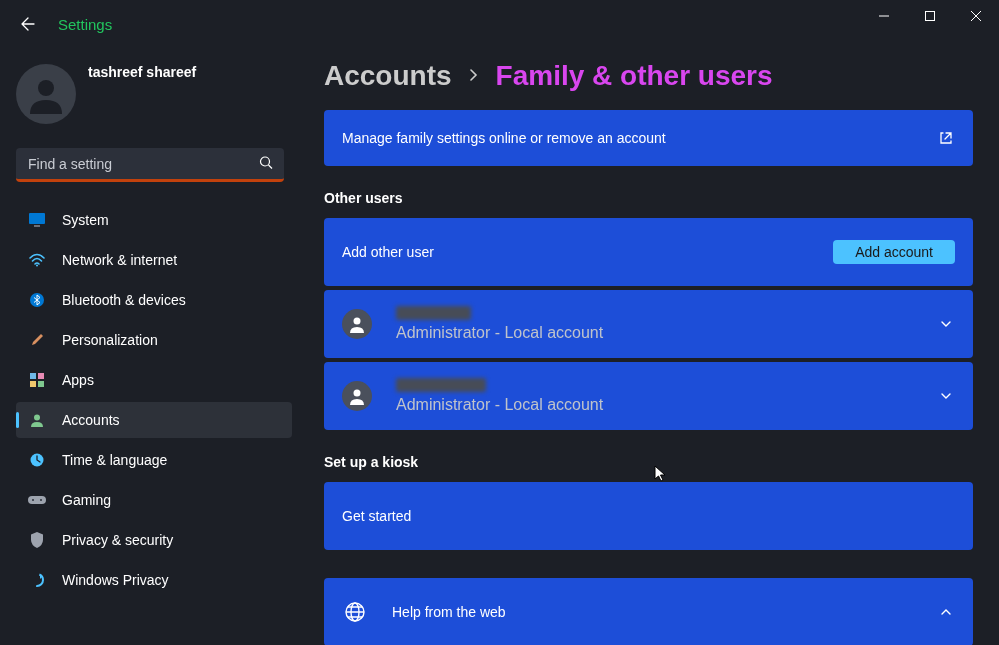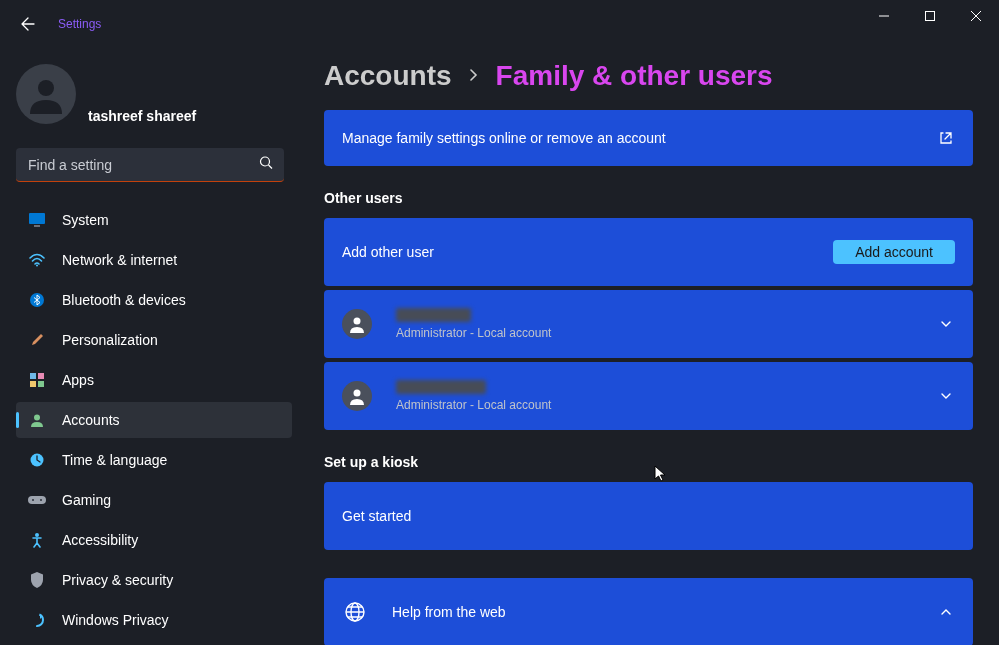--- a/index.html
+++ b/index.html
@@ -21,23 +21,23 @@
     .back-btn {
       width: 32px;
       height: 32px;
       display: flex;
       align-items: center;
       justify-content: center;
       border-radius: 4px;
       cursor: pointer;
     }
     .title-text {
-      font-size: 12px;
+      font-size: 15px;
       margin-left: 14px;
-      color: #8b5cf6;
+      color: #22c55e;
     }
     .window-controls {
       position: absolute;
       top: 0;
       right: 0;
       display: flex;
     }
     .win-btn {
       width: 46px;
       height: 32px;
@@ -50,21 +50,21 @@
       display: flex;
       height: calc(100% - 48px);
     }
     .sidebar {
       width: 300px;
       padding: 8px 0 0 0;
       flex-shrink: 0;
     }
     .user-block {
       display: flex;
-      align-items: flex-end;
+      align-items: flex-start;
       padding: 8px 16px 24px 16px;
     }
     .avatar-lg {
       width: 60px;
       height: 60px;
       border-radius: 50%;
       background: #3a3f48;
       display: flex;
       align-items: center;
       justify-content: center;
@@ -77,21 +77,21 @@
     }
     .search-box {
       margin: 0 16px 20px 16px;
       position: relative;
     }
     .search-input {
       width: 100%;
       height: 34px;
       background: #2c303a;
       border: none;
-      border-bottom: 1px solid #c2410c;
+      border-bottom: 3px solid #c2410c;
       border-radius: 4px;
       color: #ffffff;
       padding: 0 24px 0 12px;
       font-size: 14px;
       outline: none;
     }
     .search-input::placeholder { color: #c9ccd3; }
     .search-icon-wrap {
       position: absolute;
       right: 10px;
@@ -202,21 +202,21 @@
       justify-content: center;
       margin-right: 16px;
       flex-shrink: 0;
     }
     .acct-info { flex: 1; display: flex; flex-direction: column; }
     .acct-name-blur {
       width: 75px; height: 14px; background: #474c57;
       filter: blur(2px); border-radius: 2px; margin-bottom: 4px;
     }
     .acct-name-blur.w2 { width: 90px; }
-    .acct-sub { font-size: 12px; color: #bfc3cb; }
+    .acct-sub { font-size: 16px; color: #bfc3cb; }
     .help-icon {
       width: 26px; height: 26px;
       display: flex; align-items: center; justify-content: center;
       margin-right: 16px;
     }
     .cursor {
       position: absolute;
       left: 654px;
       top: 465px;
       pointer-events: none;
@@ -344,29 +344,20 @@
             <svg width="18" height="12" viewBox="0 0 18 12">
               <rect x="0" y="2" width="18" height="8" rx="4" fill="#9da3ae"></rect>
               <circle cx="5" cy="6" r="1" fill="#2b2f38"></circle>
               <circle cx="13" cy="6" r="1" fill="#2b2f38"></circle>
             </svg>
           </span>
         <span>Gaming</span>
       </li>
       <li class="nav-item">
         <span class="nav-icon">
-            <svg width="16" height="16" viewBox="0 0 16 16">
-              <circle cx="8" cy="3" r="2" fill="#4cc2ff"></circle>
-              <path d="M4 6 L12 6 M8 6 L8 11 M8 11 L5 15 M8 11 L11 15" stroke="#4cc2ff" stroke-width="1.6" stroke-linecap="round"></path>
-            </svg>
-          </span>
-        <span>Accessibility</span>
-      </li>
-      <li class="nav-item">
-        <span class="nav-icon">
             <svg width="14" height="16" viewBox="0 0 14 16">
               <path d="M7 0 L13 2.5 V8 Q13 13 7 16 Q1 13 1 8 V2.5 Z" fill="#9da3ae"></path>
             </svg>
           </span>
         <span>Privacy &amp; security</span>
       </li>
       <li class="nav-item">
         <span class="nav-icon">
             <svg width="16" height="16" viewBox="0 0 16 16">
               <circle cx="8" cy="8" r="6" stroke="#4cc2ff" stroke-width="2" fill="none" stroke-dasharray="10 20"></circle>

